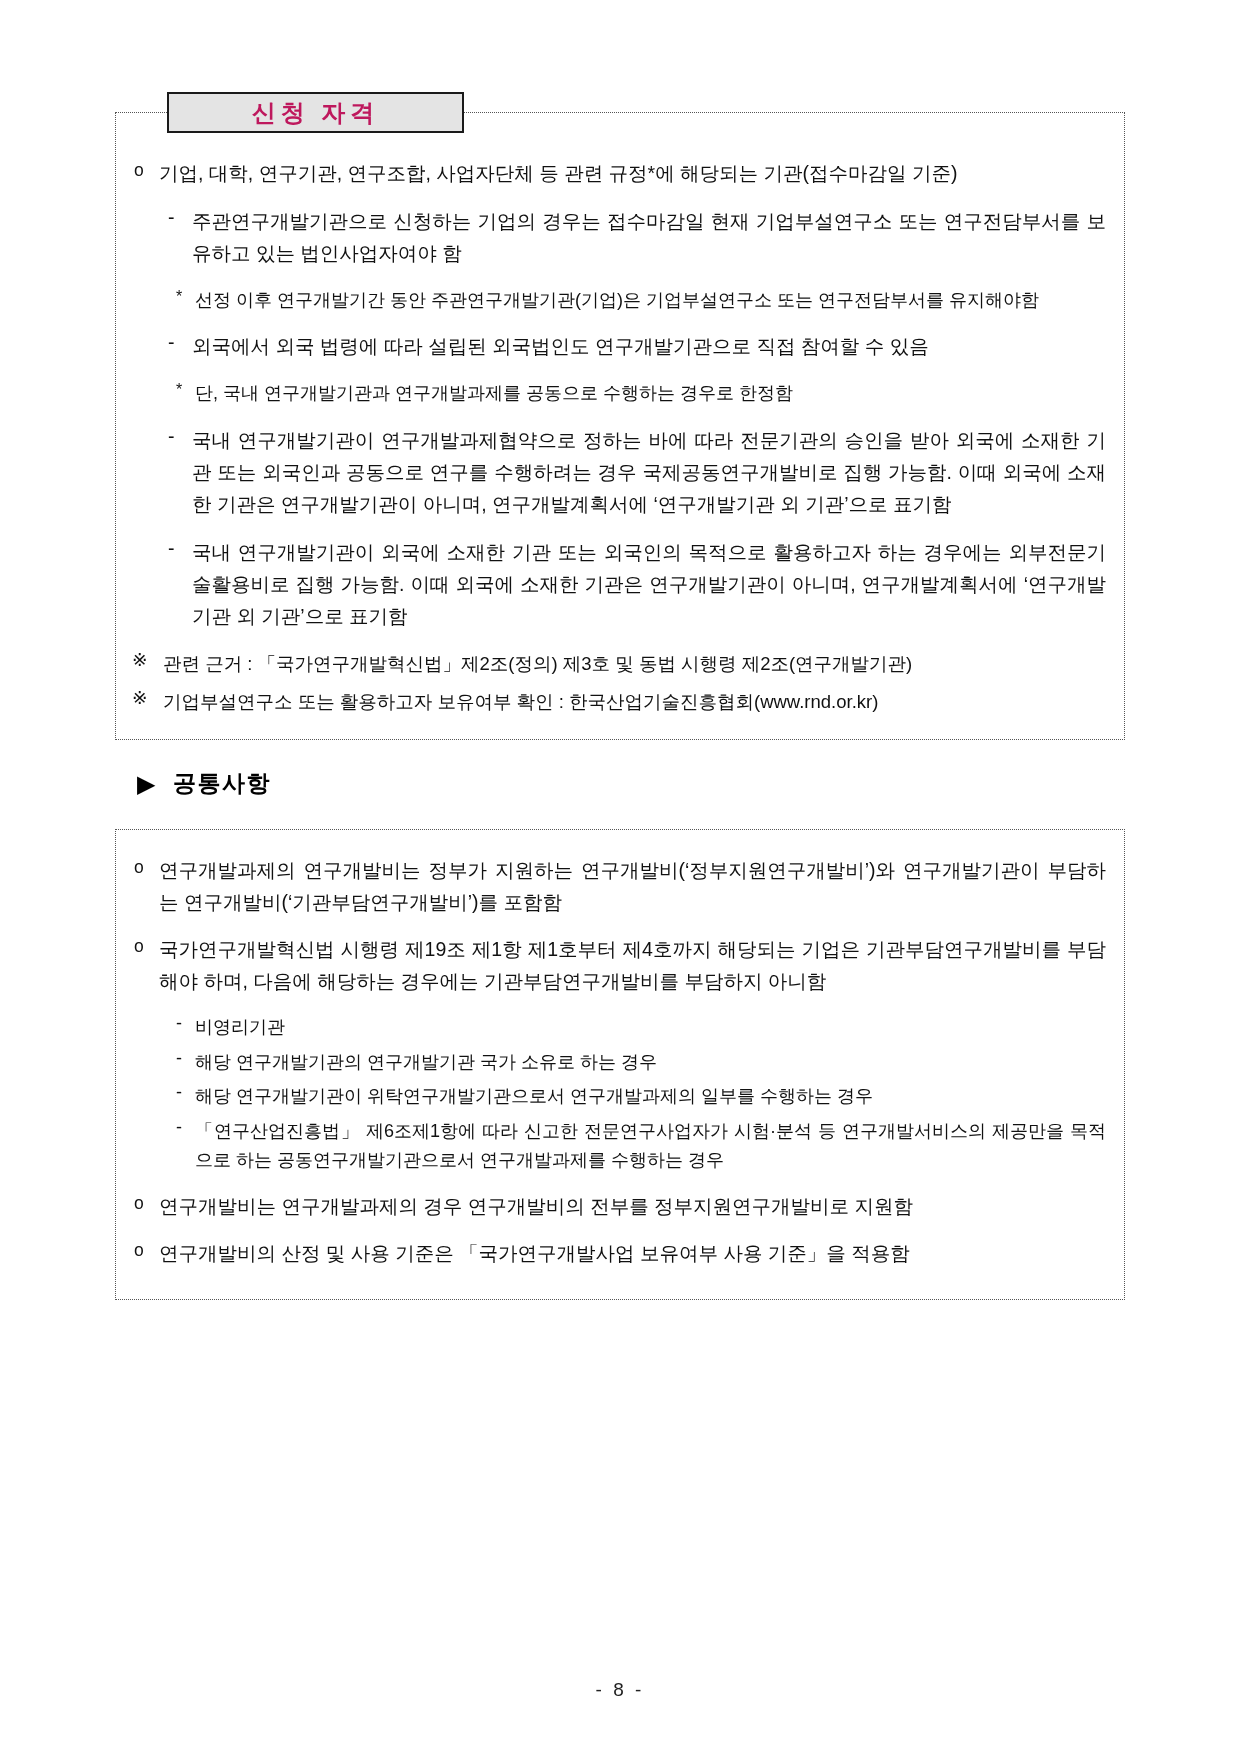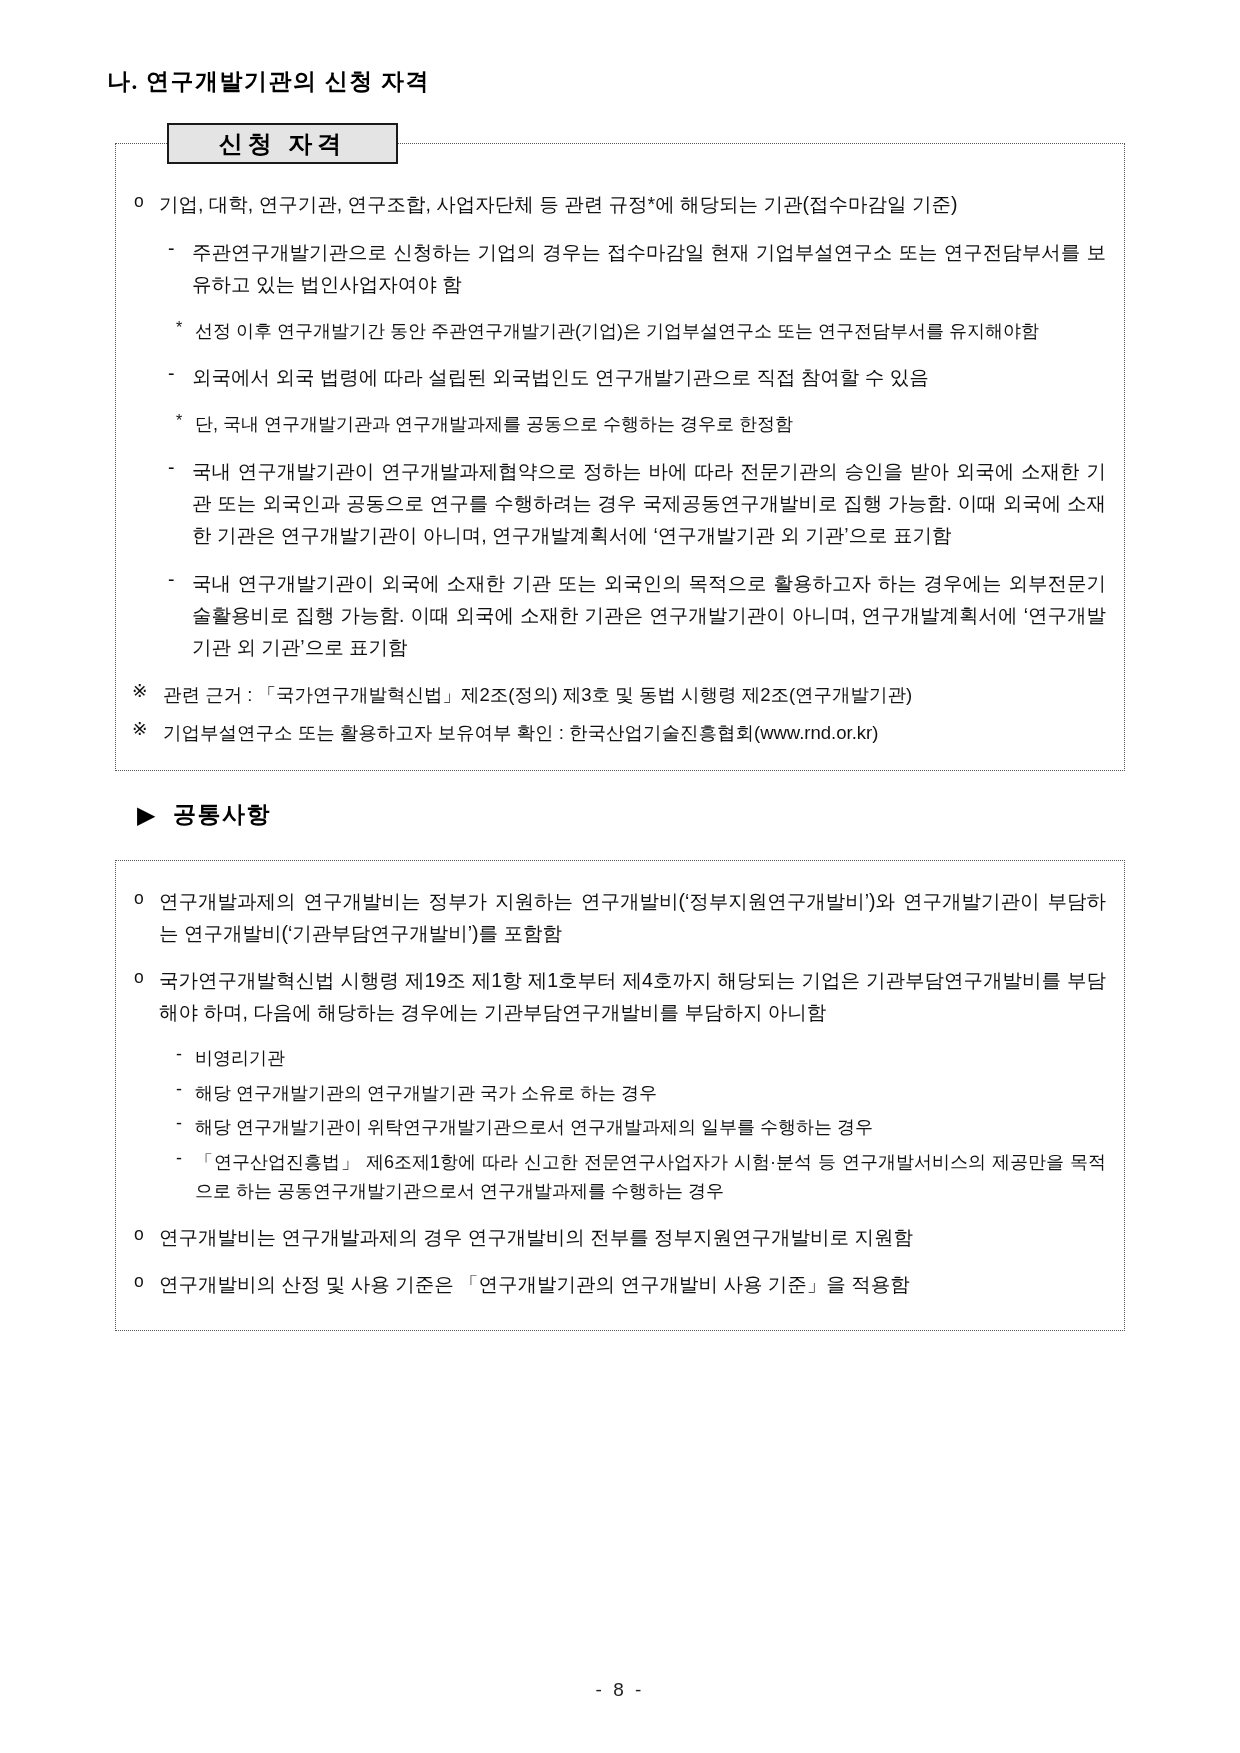--- a/index.html
+++ b/index.html
@@ -23,26 +23,26 @@
     border: 1.5px dotted #555;
     position: relative;
     margin-left: 8px;
     background: #fff;
   }
   .box1 { margin-top: 46px; padding: 30px 18px 14px 14px; }
   .box2 { margin-top: 30px; padding: 10px 18px 14px 14px; }
 
   .box-label {
     position: absolute; top: -21px; left: 51px;
-    width: 231px; height: 41px;
+    width: 297px; height: 41px;
     background: #e4e4e4;
     border: 2px solid #1a1a1a;
     display: flex; align-items: center; justify-content: center;
     font-size: 24px; font-weight: 700; letter-spacing: 5px;
-    color: #000000;
+    color: #be185d;
   }
 
   .item { display: flex; align-items: flex-start; }
   .item .marker { flex: 0 0 auto; text-align: left; }
   .item .text { flex: 1 1 auto; text-align: justify; line-height: 1.64; }
 
   .l0 { font-size: 19.5px; margin: 15px 0 15px 4px; }
   .l0 .marker { width: 25px; font-size: 17.5px; padding-top: 2px; }
   .l1 { font-size: 19.5px; margin: 16px 0 16px 38px; }
   .l1 .marker { width: 24px; }
@@ -71,21 +71,20 @@
     position: absolute; bottom: 52px; left: 0;
     width: 100%; text-align: center;
     font-size: 19px; letter-spacing: 3px; color: #222;
   }
 </style>
 </head>
 <body>
 
 <div class="content">
 
-  <h2 class="sec">나. 연구개발기관의 신청 자격</h2>
 
   <div class="box box1">
     <div class="box-label">신청 자격</div>
     <div class="box-body" id="box1-body">
         <div class="item l0">
           <span class="marker">o</span>
           <span class="text">기업, 대학, 연구기관, 연구조합, 사업자단체 등 관련 규정*에 해당되는 기관(접수마감일 기준)</span>
         </div>
         <div class="item l1">
           <span class="marker">-</span>
@@ -153,20 +152,20 @@
         <div class="item l1s">
           <span class="marker">-</span>
           <span class="text">「연구산업진흥법」 제6조제1항에 따라 신고한 전문연구사업자가 시험·분석 등 연구개발서비스의 제공만을 목적으로 하는 공동연구개발기관으로서 연구개발과제를 수행하는 경우</span>
         </div>
         <div class="item l0">
           <span class="marker">o</span>
           <span class="text">연구개발비는 연구개발과제의 경우 연구개발비의 전부를 정부지원연구개발비로 지원함</span>
         </div>
         <div class="item l0">
           <span class="marker">o</span>
-          <span class="text">연구개발비의 산정 및 사용 기준은 「연구개발기관의 연구개발비 사용 기준」을 적용함</span>
+          <span class="text">연구개발비의 산정 및 사용 기준은 「국가연구개발사업 보유여부 사용 기준」을 적용함</span>
         </div>
       </div>
   </div>
 
 </div>
 
 <div class="page-number">- 8 -</div>
 
 </body></html>

